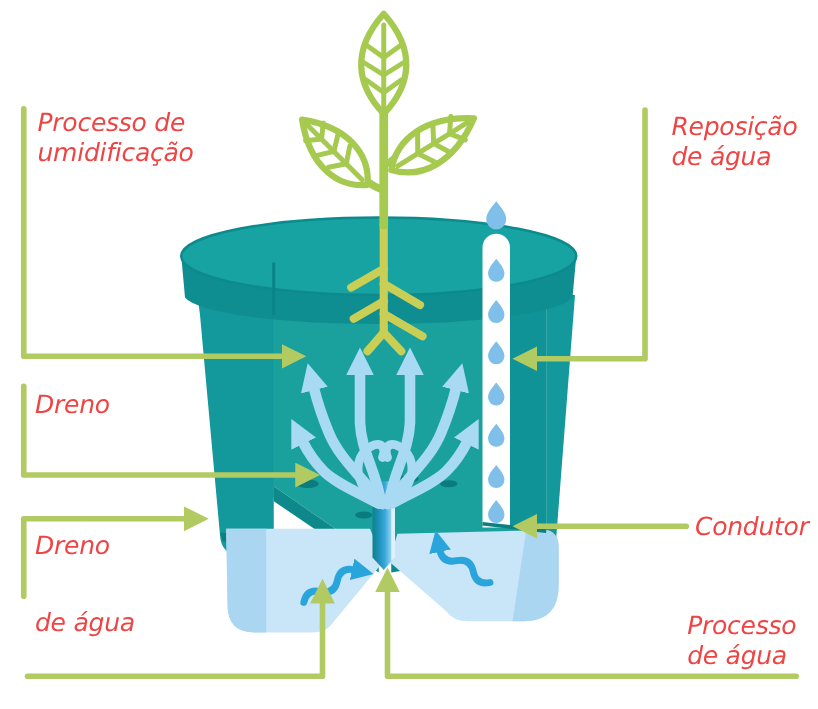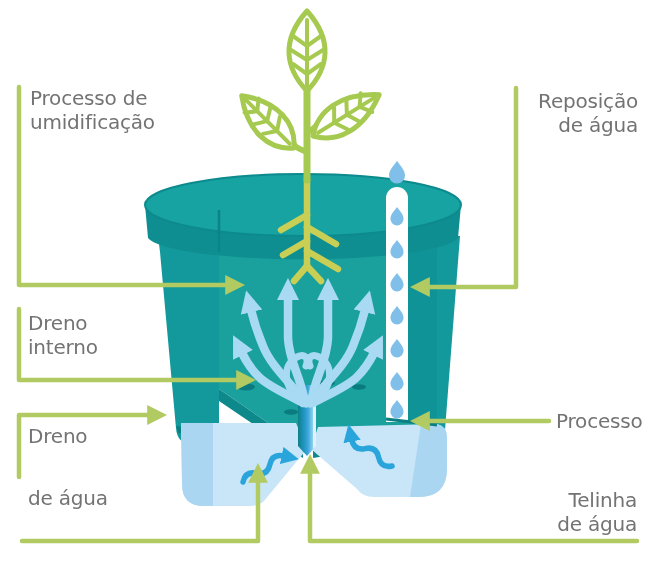--- a/index.html
+++ b/index.html
@@ -2,25 +2,25 @@
 <html><head>
 <meta charset="utf-8">
 <style>
   html,body{margin:0;padding:0;background:#ffffff;}
   #stage{
     position:relative;width:654px;height:567px;background:#ffffff;overflow:hidden;
     font-family:"DejaVu Sans", sans-serif;
   }
   #stage svg{position:absolute;left:0;top:0;}
   .lbl{
-    position:absolute;color:#737373;font-size:20px;line-height:24px;
-    letter-spacing:-0.2px;white-space:nowrap;
+    position:absolute;color:#ef4444;font-size:20px;line-height:24px;
+    letter-spacing:-0.2px;white-space:nowrap;font-style:italic;
   }
   .lbl span{display:block;}
-  .lbl.right{text-align:right;}
+  .lbl.right{text-align:left;}
 </style>
 </head>
 <body>
 
 <div id="stage">
 
   <svg width="654" height="567" viewBox="0 0 654 567">
     <defs>
       <linearGradient id="condGrad" x1="0" y1="0" x2="1" y2="0">
         <stop offset="0" stop-color="#0e8089"></stop>
@@ -193,33 +193,32 @@
     <span>umidificação</span>
   </div>
 
   <div class="lbl right" style="right:16px;top:89px">
     <span>Reposição</span>
     <span>de água</span>
   </div>
 
   <div class="lbl" style="left:28px;top:311px">
     <span>Dreno</span>
-    <span>interno</span>
   </div>
 
   <div class="lbl" style="left:28px;top:424px">
     <span>Dreno</span>
   </div>
 
   <div class="lbl" style="left:28px;top:486px">
     <span>de água</span>
   </div>
 
   <div class="lbl" style="left:556px;top:409px">
+    <span>Condutor</span>
+  </div>
+
+  <div class="lbl right" style="right:17px;top:488px">
     <span>Processo</span>
-  </div>
-
-  <div class="lbl right" style="right:17px;top:488px">
-    <span>Telinha</span>
     <span>de água</span>
   </div>
 
 </div>
 
 </body></html>

